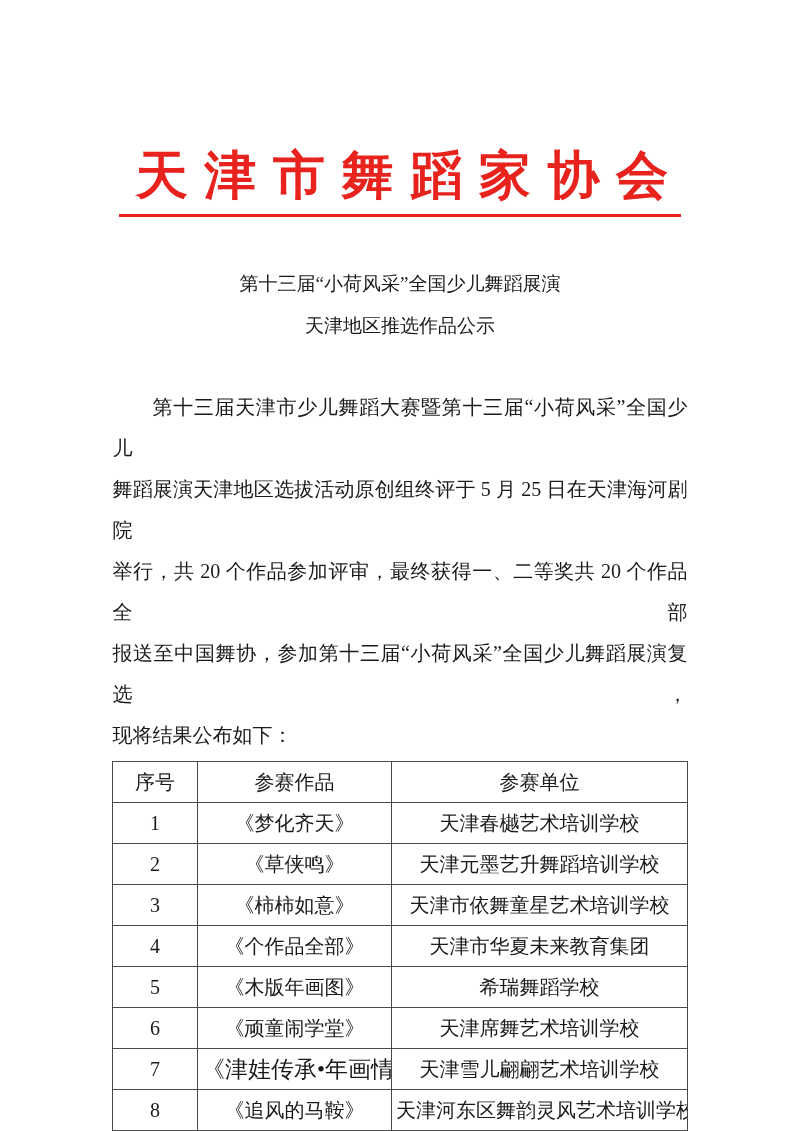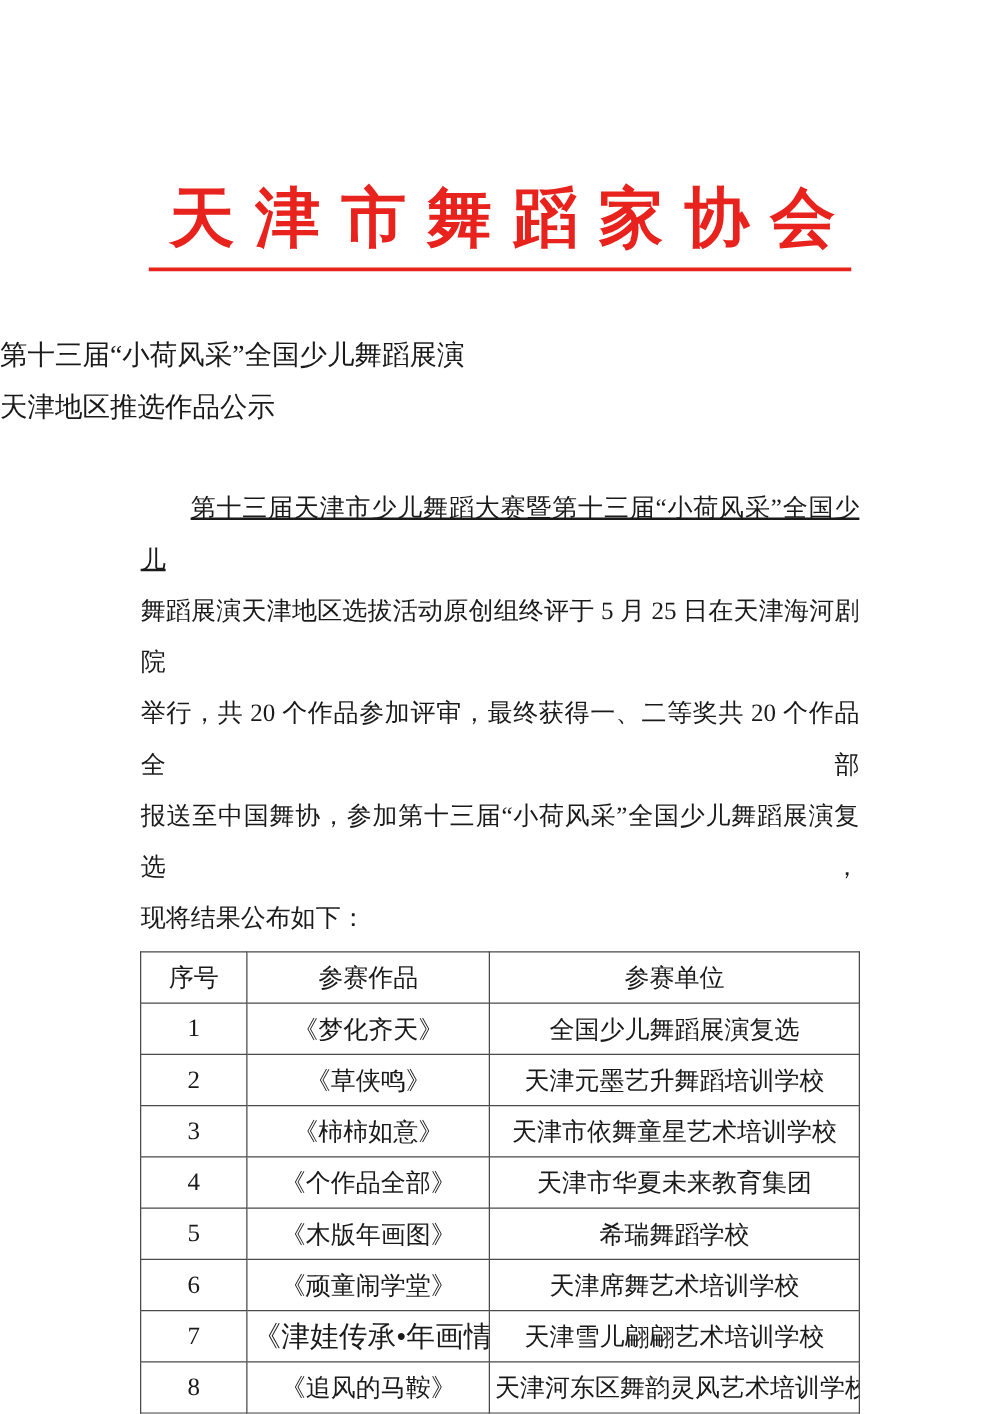--- a/index.html
+++ b/index.html
@@ -38,37 +38,37 @@
     line-height: 1.0;
     font-weight: bold;
     color: var(--accent);
     letter-spacing: 0.32em;
     text-indent: 0.32em;
     white-space: nowrap;
   }
   
   .doc-title {
     margin-top: 46px;
-    text-align: left;
-    font-size: 22px;
+    text-align: center;
+    font-size: 19px;
     line-height: 42px;
     color: var(--text);
   }
   
   .body-text {
     width: 575px;
     margin: 40px auto 0 auto;
     font-size: 20px;
     line-height: 41px;
   }
   .body-line {
     text-align: justify;
     text-align-last: justify;
   }
-  .body-line.first { text-indent: 2em; text-decoration: underline; }
+  .body-line.first { text-indent: 2em; }
   .body-line.last  { text-align: right; text-align-last: left; }
   
   .works-table {
     width: 575px;
     margin: 5px auto 0 auto;
     border-collapse: collapse;
     table-layout: fixed;
     font-size: 20px;
   }
   .works-table th,
@@ -116,21 +116,21 @@
       <tr>
         <th>序号</th>
         <th>参赛作品</th>
         <th>参赛单位</th>
       </tr>
     </thead>
     <tbody>
         <tr>
           <td>1</td>
           <td>《梦化齐天》</td>
-          <td>全国少儿舞蹈展演复选</td>
+          <td>天津春樾艺术培训学校</td>
         </tr>
         <tr>
           <td>2</td>
           <td>《草侠鸣》</td>
           <td>天津元墨艺升舞蹈培训学校</td>
         </tr>
         <tr>
           <td>3</td>
           <td>《柿柿如意》</td>
           <td>天津市依舞童星艺术培训学校</td>

